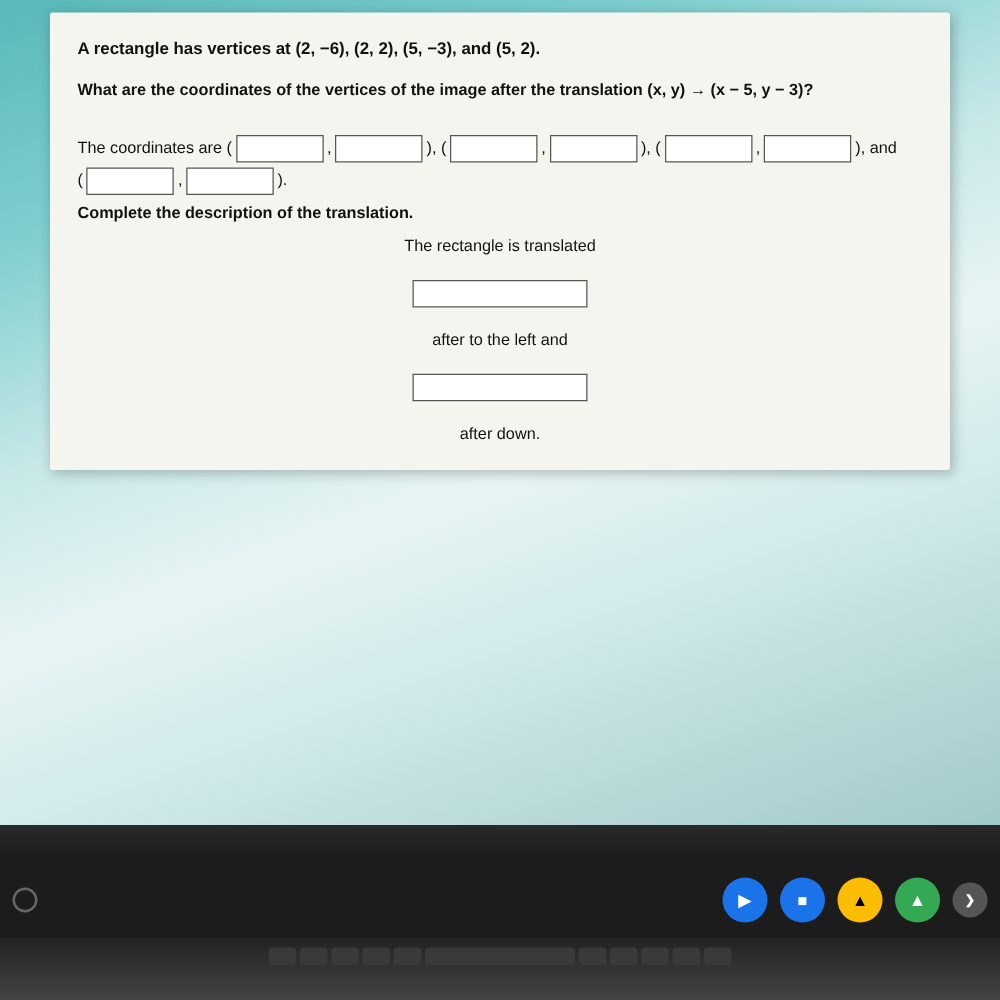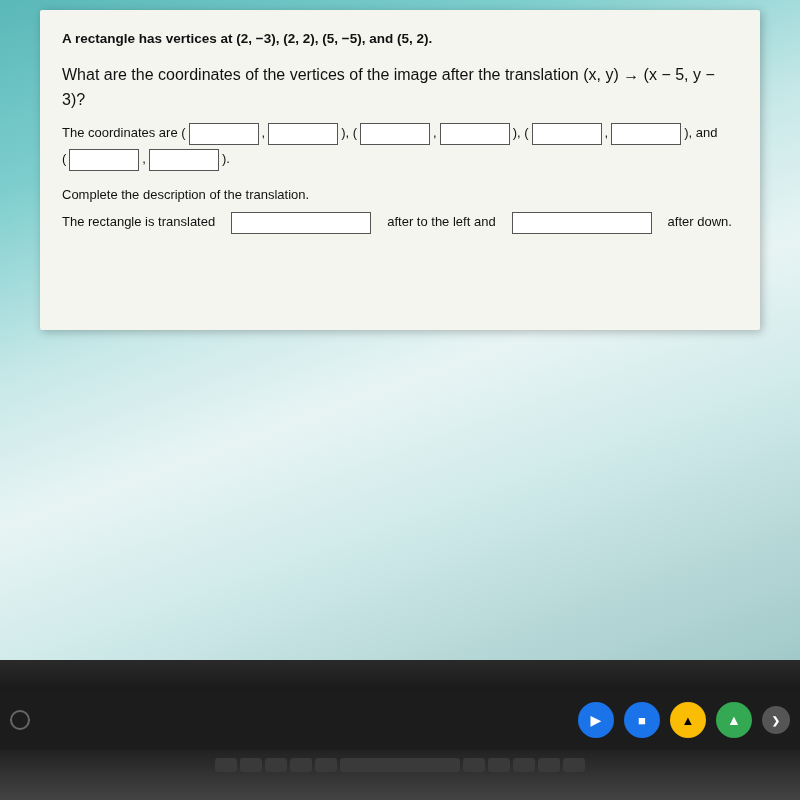--- a/index.html
+++ b/index.html
@@ -40,23 +40,23 @@
       line-height: 1.6;
     }
 
     .problem-title {
       font-size: 13.5px;
       font-weight: bold;
       margin-bottom: 12px;
     }
 
     .question {
-      font-size: 16px;
-      margin-bottom: 10px;
-      font-weight: normal;
+      font-size: 13px;
+      margin-bottom: 26px;
+      font-weight: bold;
     }
 
     .answer-line {
       display: flex;
       align-items: flex-start;
       flex-wrap: wrap;
       gap: 3px;
       margin-bottom: 4px;
       font-size: 13px;
     }
@@ -78,31 +78,32 @@
       display: inline-block;
       border: 1px solid #555;
       width: 140px;
       height: 22px;
       background: #fff;
       vertical-align: middle;
     }
 
     .section-label {
       font-size: 13px;
-      font-weight: normal;
-      margin-top: 14px;
+      font-weight: bold;
+      margin-top: 4px;
       margin-bottom: 6px;
     }
 
     .translation-line {
       display: flex;
       align-items: center;
       flex-wrap: wrap;
       gap: 16px;
       font-size: 13px;
+      flex-direction: column;
     }
 
     
     .bezel-bottom {
       position: absolute;
       top: 660px;
       left: 0;
       width: 800px;
       height: 30px;
       background: linear-gradient(180deg, #2a2a2a 0%, #1a1a1a 100%);
@@ -206,21 +207,21 @@
   </style>
 </head>
 <body>
 
 <div class="teal-left"></div>
 <div class="teal-right"></div>
 
 <div class="screen">
   <div class="worksheet">
 
-    <div class="problem-title">A rectangle has vertices at (2, −3), (2, 2), (5, −5), and (5, 2).</div>
+    <div class="problem-title">A rectangle has vertices at (2, −6), (2, 2), (5, −3), and (5, 2).</div>
 
     <div class="question">What are the coordinates of the vertices of the image after the translation (x, y) → (x − 5, y − 3)?</div>
 
     <div class="answer-line">
       <span>The coordinates are (</span>
       <div class="input-box"></div>
       <span>,</span>
       <div class="input-box"></div>
       <span>), (</span>
       <div class="input-box"></div>

